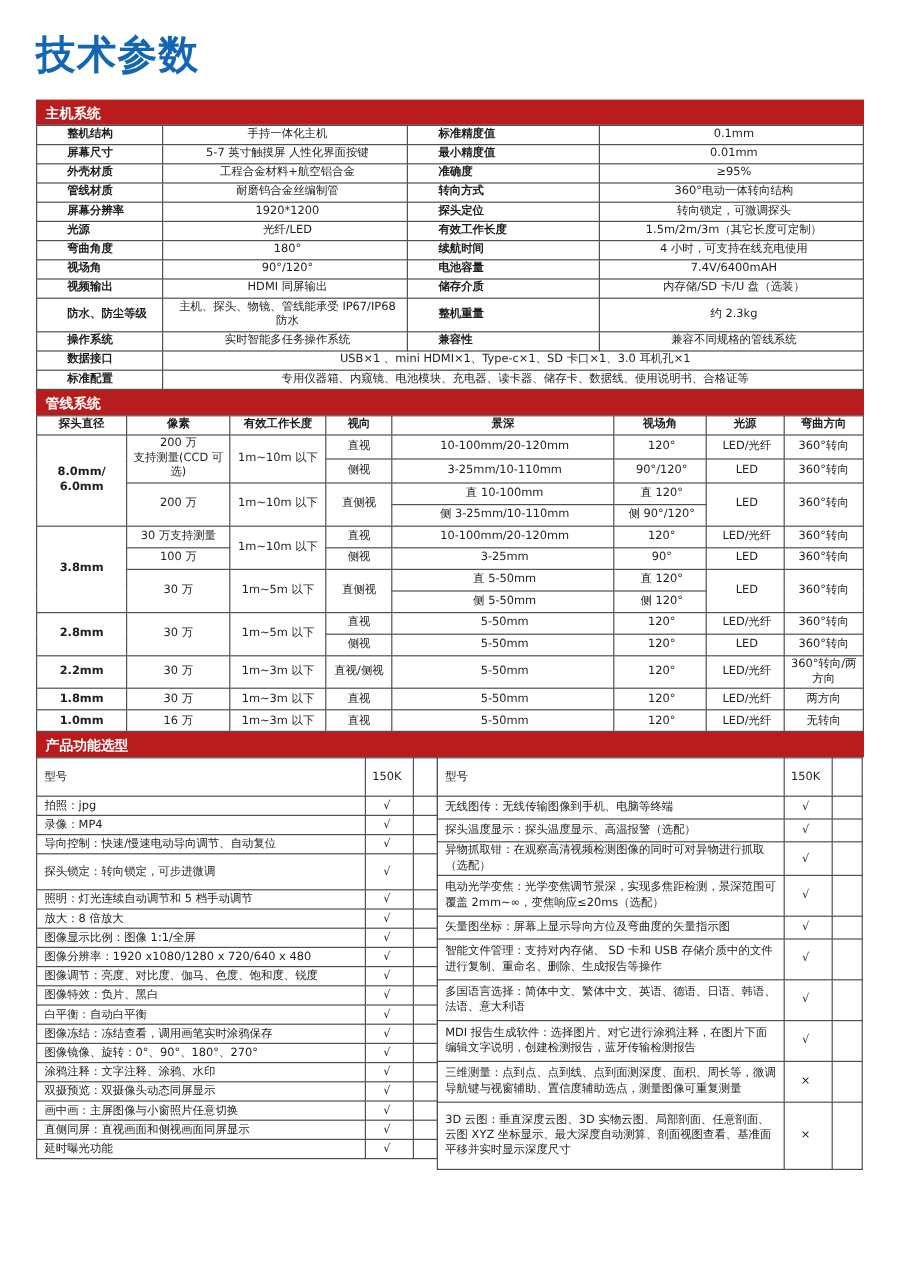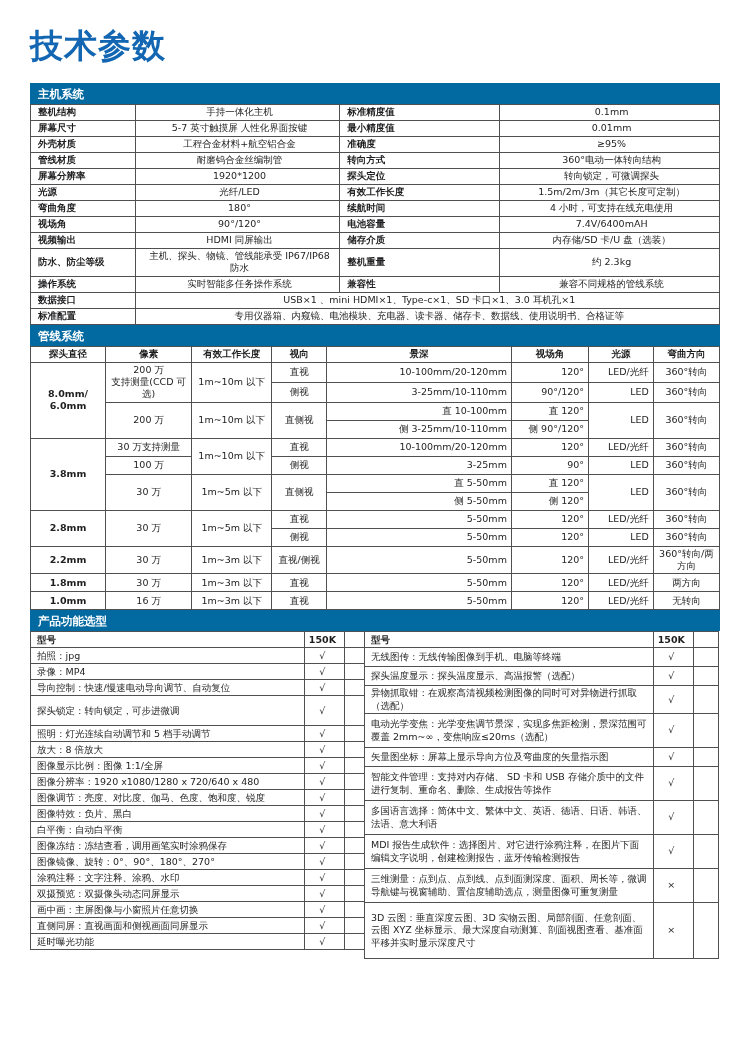--- a/index.html
+++ b/index.html
@@ -8,44 +8,44 @@
     width:750px; height:1061px; background:#ffffff; position:relative;
     padding:24px 30px 0 30px;
     font-family:"DejaVu Sans","Liberation Sans",sans-serif;
     color:#1e1e20;
   }
   .page-title {
     margin:0 0 14px 0; font-size:33px; font-weight:bold;
     color:#1266b2; letter-spacing:1px;
   }
   .band {
-    background:#0369a1; color:#ffffff; font-size:11.5px; font-weight:bold;
+    background:#b91c1c; color:#ffffff; font-size:11.5px; font-weight:bold;
     padding:4px 8px 3px 8px; line-height:14px;
   }
   table { width:100%; border-collapse:collapse; table-layout:fixed; }
   td, th {
     border:1px solid #4f5052; font-size:9.5px; line-height:1.3;
     padding:1px 4px; overflow:hidden; font-weight:normal;
   }
   
   .host tr { height:16px; }
-  .host th { text-align:left; font-weight:bold; padding-left:7px; }
+  .host th { text-align:left; font-weight:bold; padding-left:25px; }
   .host td { text-align:center; padding-left:8px; }
   
   .pipe th { font-weight:bold; text-align:center; height:16px; }
   .pipe td { text-align:center; height:18px; }
-  .pipe td.al { text-align:right; padding-left:7px; }
+  .pipe td.al { text-align:center; padding-left:7px; }
   .pipe td.dia { font-weight:bold; }
   .pre { white-space:pre-line; }
   
   .features { display:flex; align-items:flex-start; }
   .feat { }
   .feat-left  { width:48.55%; }
   .feat-right { width:51.45%; margin-left:-1px; }
-  .feat th { text-align:left; font-weight:bold; padding-left:6px; height:16px; }
+  .feat th { text-align:left; font-weight:normal; padding-left:6px; height:32px; }
   .feat th.chk-h { text-align:center; padding-left:0; }
   .feat td { text-align:left; padding-left:6px; }
   .feat td.chk { text-align:center; padding-left:0; }
   .feat-left tr  { height:16px; }
   .feat-left tr.h2 { height:30px; }
   .feat-right tr.h1 { height:19px; }
   .feat-right tr.h2 { height:34px;padding-left:46px; }
   .feat-right tr.h3 { height:56px; }
 </style>
 </head>

